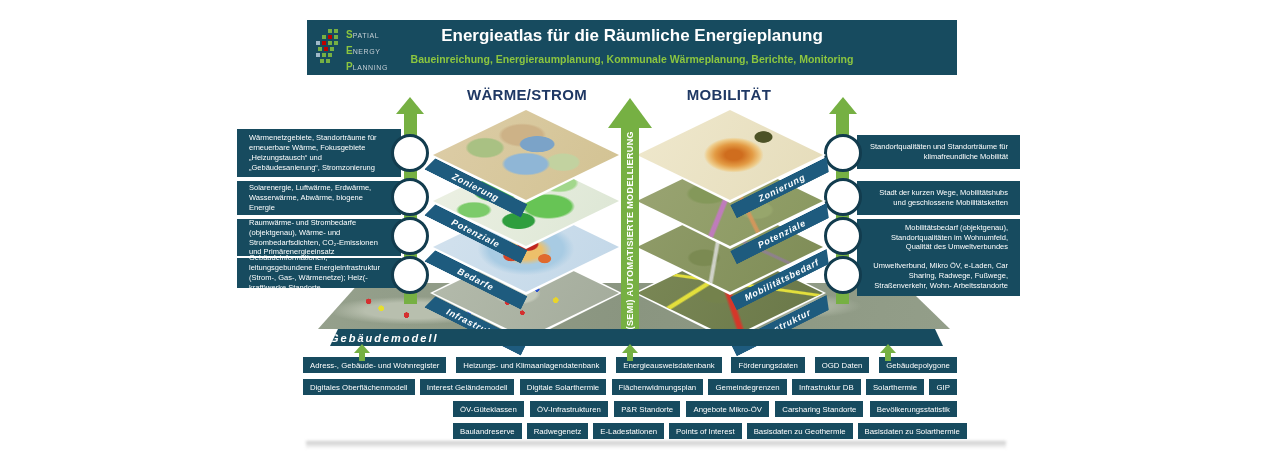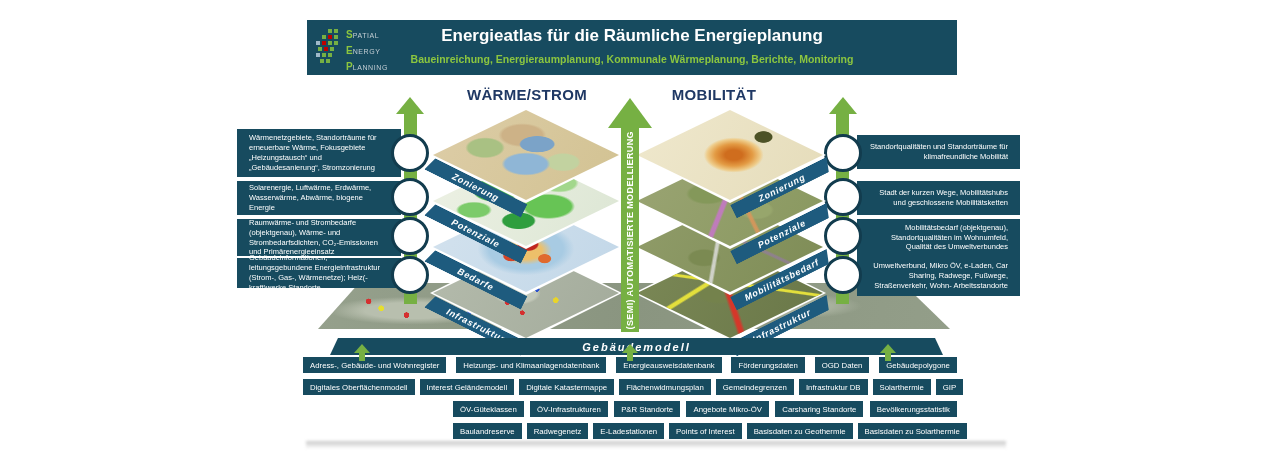--- a/index.html
+++ b/index.html
@@ -124,22 +124,22 @@
             radial-gradient(circle 3px at 8% 40%,#d53030 90%,transparent),
             radial-gradient(circle 2.5px at 28% 50%,#e6df2e 90%,transparent),
             radial-gradient(circle 3px at 64% 55%,#d53030 90%,transparent),
             radial-gradient(circle 2.5px at 70% 40%,#e6df2e 90%,transparent),
             radial-gradient(circle 2.5px at 58% 65%,#3056cc 90%,transparent),
             radial-gradient(ellipse 120px 20px at 15% 60%,#b8bfae 40%,transparent 70%),
             radial-gradient(ellipse 100px 18px at 75% 50%,#a8b19e 40%,transparent 70%),
             linear-gradient(100deg,#95a08c,#8a9580 50%,#939e89);}
   .ground-bar{left:330px;top:329px;width:613px;height:17px;background:var(--teal);z-index:20;
               clip-path:polygon(8px 0,calc(100% - 8px) 0,100% 100%,0 100%);
-              display:flex;align-items:center;justify-content:center;color:#fff;
-              font-weight:bold;font-style:italic;font-size:11px;letter-spacing:2px;margin-top:9px;}
+              display:flex;align-items:center;color:#fff;
+              font-weight:bold;font-style:italic;font-size:11px;letter-spacing:2px;}
 
   
   .sm-head{width:0;height:0;border-left:8px solid transparent;border-right:8px solid transparent;
            border-bottom:9px solid var(--green);z-index:21;}
   .sm-stem{width:6px;height:8px;background:var(--green);z-index:21;}
 
   
   .pill{background:var(--teal);color:#fff;font-size:7.8px;white-space:nowrap;
         display:flex;align-items:center;justify-content:center;padding:0 7px;height:16px;box-sizing:border-box;}
   .prow{display:flex;justify-content:space-between;gap:5px;z-index:5;border-radius:8px;}
@@ -183,21 +183,21 @@
         <div class="logo-line"><span class="li">P</span><span class="lr">LANNING</span></div>
       </div>
     </div>
     <div class="abs hdr-title">Energieatlas für die Räumliche Energieplanung</div>
     <div class="abs hdr-sub">Baueinreichung, Energieraumplanung, Kommunale Wärmeplanung, Berichte, Monitoring</div>
   </div>
 
   <div class="abs col-title" style="left:427px;">
     <span>WÄRME/</span><span class="small">STROM</span>
   </div>
-  <div class="abs col-title" style="left:614px;text-align:center;">MOBILITÄT</div>
+  <div class="abs col-title" style="left:629px;text-align:center;">MOBILITÄT</div>
 
   <div class="abs note left" style="top:129px;height:48px;">Wärmenetzgebiete, Standorträume für erneuerbare Wärme, Fokusgebiete „Heizungstausch“ und „Gebäudesanierung“, Stromzonierung</div>
   <div class="abs note left" style="top:181px;height:34px;">Solarenergie, Luftwärme, Erdwärme, Wasserwärme, Abwärme, biogene Energie</div>
   <div class="abs note left" style="top:219px;height:37px;">Raumwärme- und Strombedarfe (objektgenau), Wärme- und Strombedarfsdichten, CO₂-Emissionen und Primärenergieeinsatz</div>
   <div class="abs note left" style="top:258px;height:30px;">Gebäudeinformationen, leitungsgebundene Energieinfrastruktur (Strom-, Gas-, Wärmenetze); Heiz(-kraft)werke Standorte</div>
 
   <div class="abs note right" style="top:135px;height:34px;">Standortqualitäten und Standorträume für klimafreundliche Mobilität</div>
   <div class="abs note right" style="top:181px;height:34px;">Stadt der kurzen Wege, Mobilitätshubs und geschlossene Mobilitätsketten</div>
   <div class="abs note right" style="top:219px;height:37px;">Mobilitätsbedarf (objektgenau), Standortqualitäten im Wohnumfeld, Qualität des Umweltverbundes</div>
   <div class="abs note right" style="top:256px;height:40px;">Umweltverbund, Mikro ÖV, e-Laden, Car Sharing, Radwege, Fußwege, Straßenverkehr, Wohn- Arbeitsstandorte</div>
@@ -287,21 +287,21 @@
     <div class="pill">Adress-, Gebäude- und Wohnregister</div>
     <div class="pill">Heizungs- und Klimaanlagendatenbank</div>
     <div class="pill">Energieausweisdatenbank</div>
     <div class="pill">Förderungsdaten</div>
     <div class="pill">OGD Daten</div>
     <div class="pill">Gebäudepolygone</div>
   </div>
   <div class="abs prow" style="left:303px;top:379px;width:654px;">
     <div class="pill">Digitales Oberflächenmodell</div>
     <div class="pill">Interest Geländemodell</div>
-    <div class="pill">Digitale Katastermappe</div>
+    <div class="pill">Digitale Solarthermie</div>
     <div class="pill">Flächenwidmungsplan</div>
     <div class="pill">Gemeindegrenzen</div>
     <div class="pill">Infrastruktur DB</div>
     <div class="pill">Solarthermie</div>
     <div class="pill">GIP</div>
   </div>
   <div class="abs prow" style="left:453px;top:401px;width:504px;">
     <div class="pill">ÖV-Güteklassen</div>
     <div class="pill">ÖV-Infrastrukturen</div>
     <div class="pill">P&amp;R Standorte</div>

